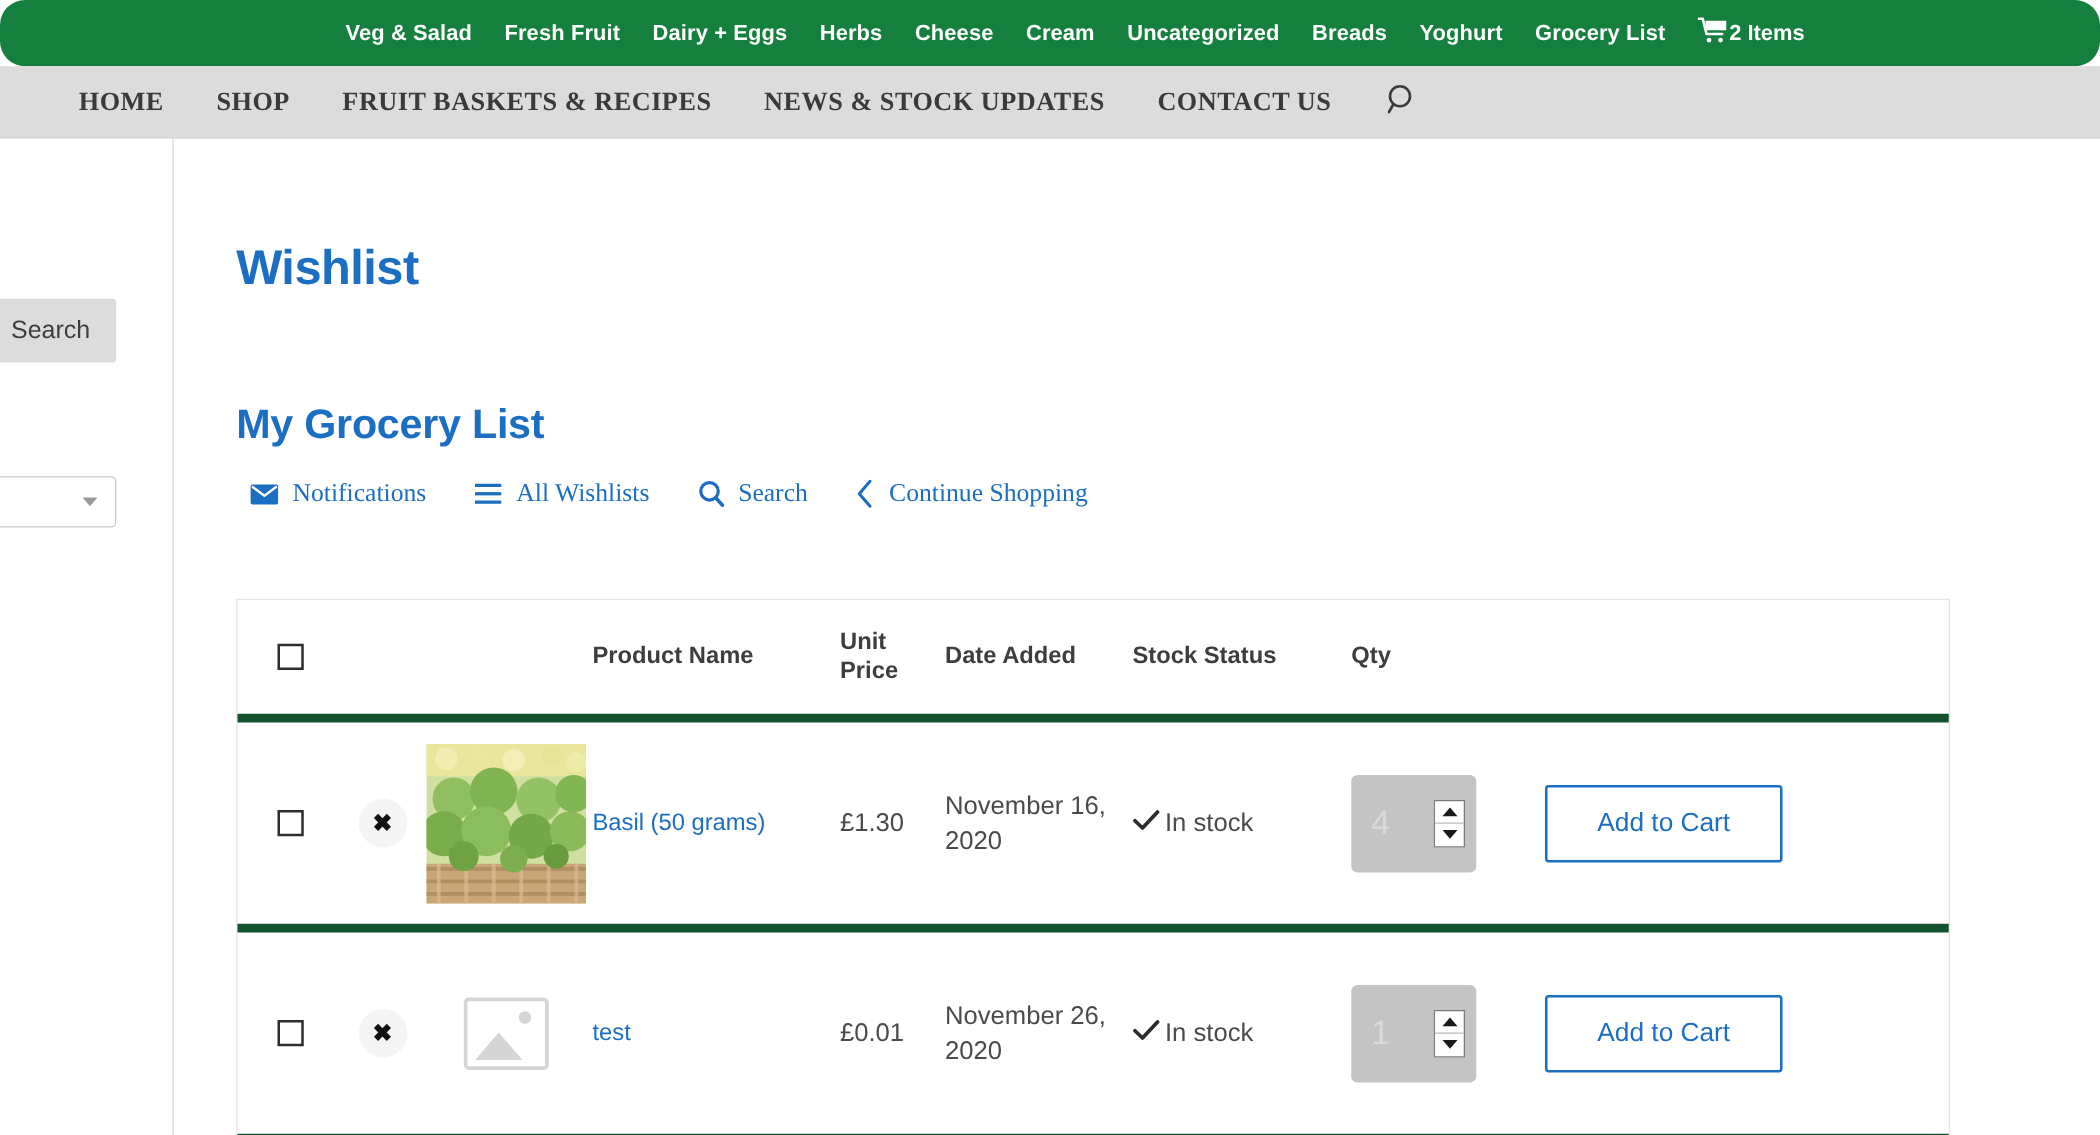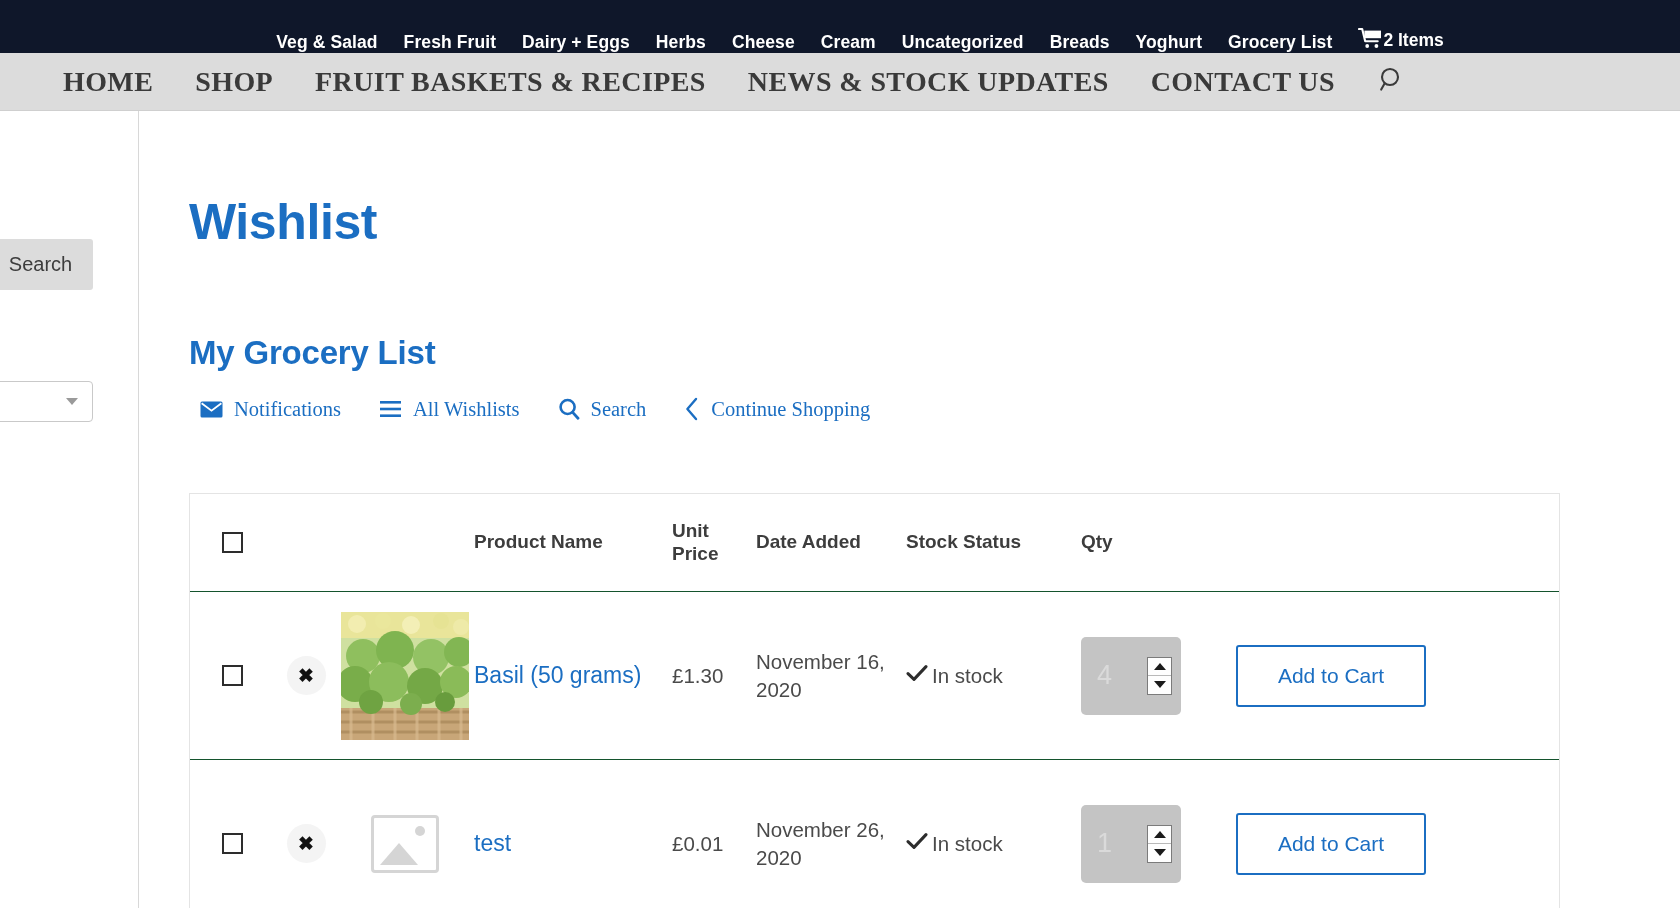--- a/index.html
+++ b/index.html
@@ -6,26 +6,27 @@
   html, body {
     width: 1680px; height: 908px;
     background: #ffffff;
     font-family: "Liberation Sans", sans-serif;
     overflow: hidden;
   }
 
   
   .topbar {
     height: 53px;
-    background: #0f172a;
-    display: flex;
-    align-items: flex-end;
+    background: #15803d;
+    display: flex;
+    align-items: center;
     justify-content: center;
     gap: 0px;
     padding-left: 40px;
+    border-radius: 20px;
   }
   .topbar-item {
     color: #ffffff;
     font-size: 17.5px;
     font-weight: 700;
     letter-spacing: 0.1px;
     padding: 0 13px;
     white-space: nowrap;
     cursor: pointer;
   }
@@ -48,21 +49,21 @@
   .mainnav {
     height: 58px;
     background: #dcdcdc;
     display: flex;
     align-items: center;
     padding-left: 42px;
     border-bottom: 1px solid #cfcfcf;
   }
   .mainnav-item {
     font-family: "Liberation Serif", serif;
-    font-size: 28px;
+    font-size: 21px;
     font-weight: 700;
     color: #3a3a3a;
     letter-spacing: 0.4px;
     padding: 0 21px;
     white-space: nowrap;
     cursor: pointer;
   }
   .nav-search-btn {
     padding: 0 22px;
     cursor: pointer;
@@ -121,21 +122,21 @@
 
   .content {
     position: absolute;
     left: 140px; top: 0;
     right: 0;
     padding-left: 49px;
   }
 
   h1.wishlist-title {
     color: #1b6ec2;
-    font-size: 50px;
+    font-size: 39px;
     font-weight: 700;
     letter-spacing: -0.4px;
     margin-top: 82px;
   }
   h2.list-title {
     color: #1b6ec2;
     font-size: 33px;
     font-weight: 700;
     letter-spacing: -0.2px;
     margin-top: 83px;
@@ -166,21 +167,21 @@
   
   .wl-table {
     margin-top: 72px;
     margin-right: 120px;
     border: 1px solid #e4e4e4;
     border-bottom: none;
   }
   .wl-row {
     display: flex;
     align-items: center;
-    border-bottom: 1px solid #14532d;
+    border-bottom: 7px solid #14532d;
   }
   .wl-head { height: 98px; }
   .wl-body-row { height: 168px; }
 
   .c-check   { width: 85px; display:flex; justify-content:center; align-items:center; }
   .c-remove  { width: 62px; display:flex; justify-content:center; align-items:center; }
   .c-thumb   { width: 135px; display:flex; justify-content:center; align-items:center; }
   .c-name    { width: 200px; padding-left: 2px; }
   .c-price   { width: 84px; }
   .c-date    { width: 150px; }
@@ -234,21 +235,21 @@
     border-bottom: 22px solid #d5d5d5;
   }
   .thumb-ph .sun {
     position: absolute; right: 11px; top: 8px;
     width: 10px; height: 10px; border-radius: 50%;
     background: #d5d5d5;
   }
 
   .prod-link {
     color: #1b6ec2;
-    font-size: 23px;
+    font-size: 19px;
     text-decoration: none;
     cursor: pointer;
   }
   .cell-text {
     font-size: 20.5px;
     color: #4a4a4a;
     line-height: 1.32;
   }
   .stock-wrap { display: flex; align-items: flex-start; gap: 4px; }
   .stock-txt { font-size: 20.5px; color: #4a4a4a; line-height: 1.32; max-width: 78px; }

